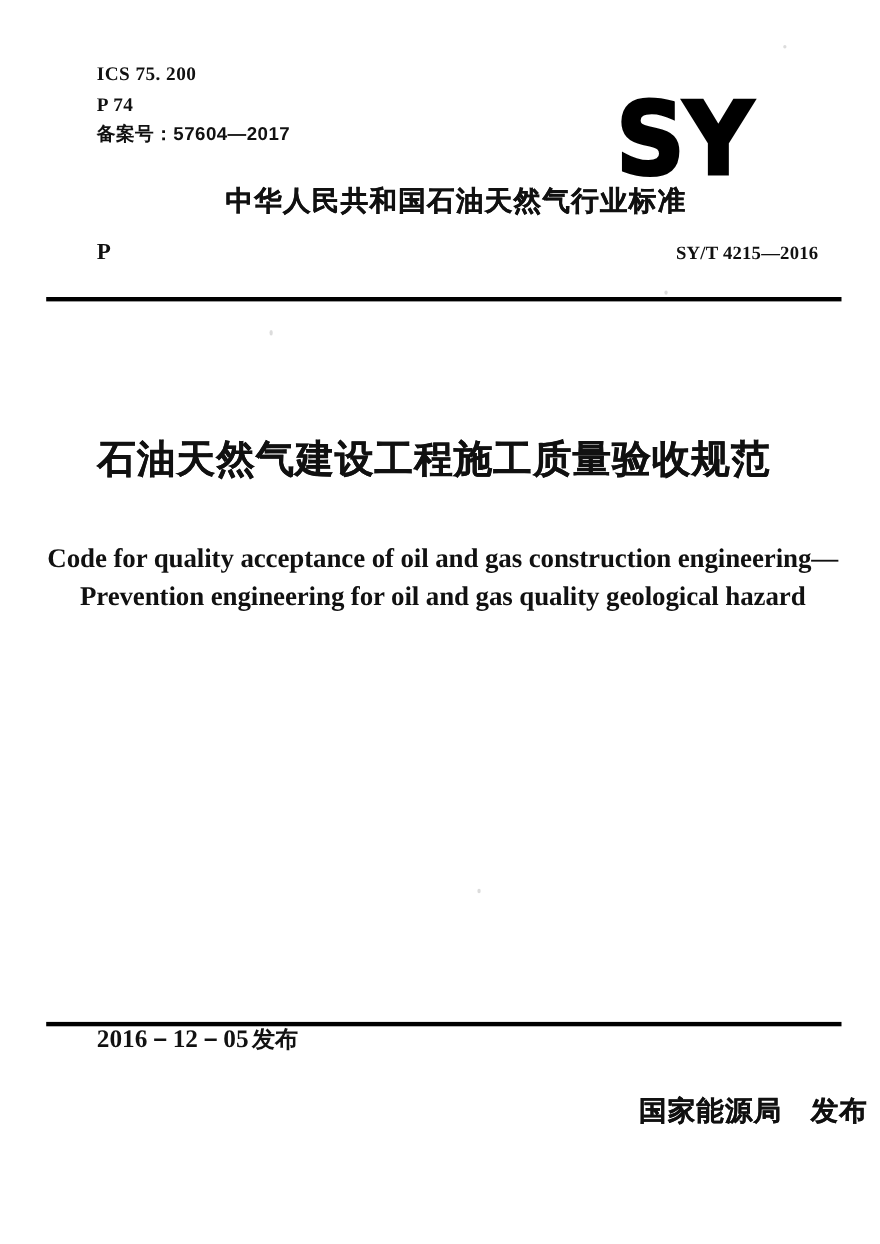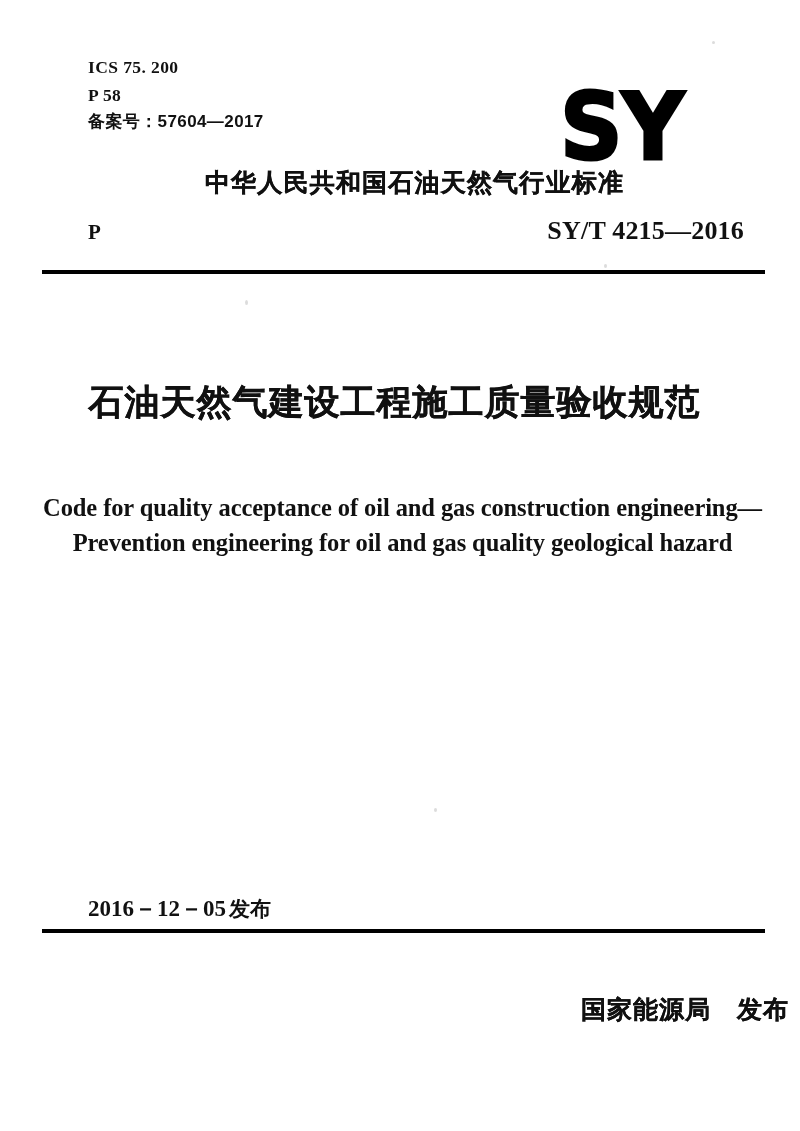--- a/index.html
+++ b/index.html
@@ -83,21 +83,21 @@
   }
   .std-class {
     font-family: "Liberation Serif", "DejaVu Serif", serif;
     font-weight: bold;
     font-size: 21px;
     color: #111;
   }
   .std-number {
     font-family: "Liberation Serif", "DejaVu Serif", serif;
     font-weight: bold;
-    font-size: 26px;
+    font-size: 17px;
     letter-spacing: 0.2px;
     white-space: nowrap;
     color: #111;
   }
 
   
   .rule {
     position: absolute;
     left: 42px;
     width: 723px;
@@ -117,20 +117,21 @@
     font-weight: bold;
     font-size: 35px;
     line-height: 1.42;
     letter-spacing: 1px;
     color: #111;
     -webkit-text-stroke: 0.35px #111;
   }
   .title-cn .tl {
     display: block;
     white-space: nowrap;
+    margin-top: 16px;
   }
 
   
   .title-en {
     position: absolute;
     left: 16px;
     right: 0;
     top: 491px;
     text-align: center;
     font-family: "Liberation Serif", "DejaVu Serif", serif;
@@ -143,21 +144,21 @@
   .title-en .tl {
     display: block;
     white-space: nowrap;
   }
 
   
   .dates-row {
     position: absolute;
     left: 88px;
     right: 68px;
-    top: 893px;
+    top: 929px;
     display: flex;
     align-items: flex-end;
     justify-content: space-between;
   }
   .date-item {
     font-family: "Liberation Serif", "DejaVu Serif", serif;
     font-weight: bold;
     font-size: 23px;
     white-space: nowrap;
     color: #111;
@@ -192,21 +193,21 @@
     opacity: 0.5;
   }
 </style>
 </head>
 <body>
 
 <div id="page">
 
   <div class="meta-block">
     <div class="meta-line">ICS 75. 200</div>
-    <div class="meta-line">P 58</div>
+    <div class="meta-line">P 74</div>
     <div class="meta-line cjk">备案号：57604—2017</div>
   </div>
 
   <div class="sy-logo">SY</div>
 
   <div class="banner-cn">中华人民共和国石油天然气行业标准</div>
 
   <div class="std-row">
     <div class="std-class">P</div>
     <div class="std-number">SY/T 4215—2016</div>

